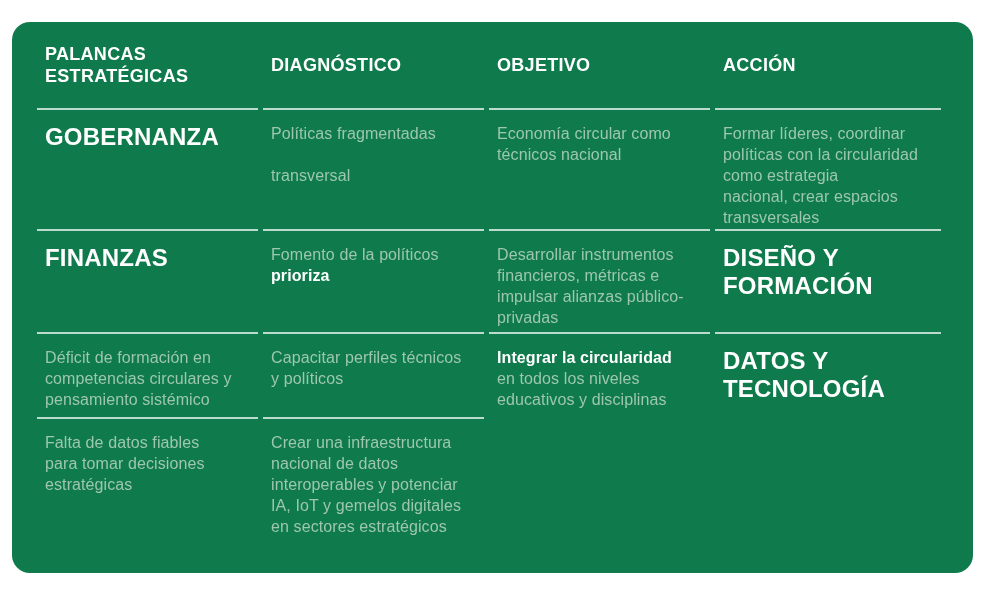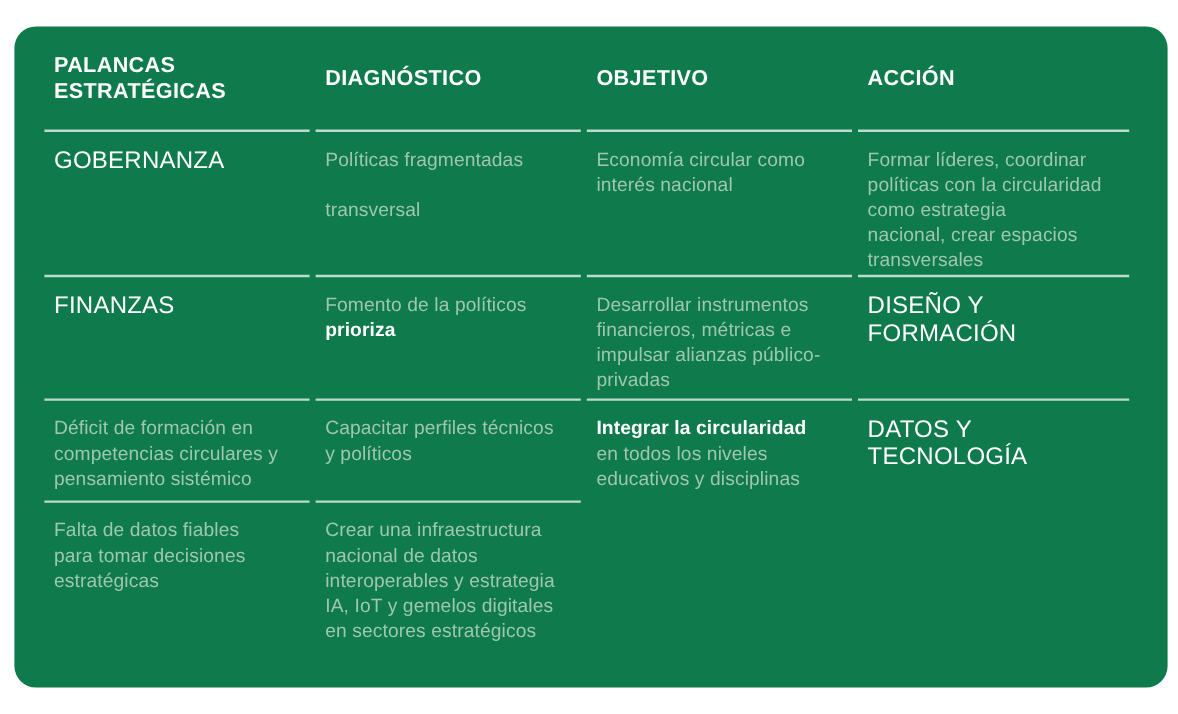--- a/index.html
+++ b/index.html
@@ -45,22 +45,22 @@
   .colhead{
     color:var(--text-white);
     font-weight:700;
     font-size:18px;
     line-height:22px;
     letter-spacing:0.3px;
     white-space:pre-line;
   }
   .lever{
     color:var(--text-white);
-    font-weight:400;
-    font-size:20px;
+    font-weight:700;
+    font-size:24px;
     letter-spacing:0.2px;
     white-space:pre-line;
   }
   .body-text{
     color:var(--text-light);
     font-size:16px;
     line-height:21px;
     white-space:pre-line;
     letter-spacing:0.1px;
   }
@@ -89,21 +89,21 @@
       <span class="colhead">ACCIÓN</span>
     </div>
 
     <div class="cell">
       <span class="lever">GOBERNANZA</span>
     </div>
     <div class="cell body-text"><span>Políticas fragmentadas
 </span><span>
 transversal</span></div>
     <div class="cell body-text"><span>Economía circular como
-interés nacional</span></div>
+técnicos nacional</span></div>
     <div class="cell body-text"><span>Formar líderes, coordinar
 políticas con la circularidad
 como estrategia
 nacional, crear espacios
 transversales</span></div>
 
     <div class="cell">
       <span class="lever">FINANZAS</span>
     </div>
     <div class="cell body-text"><span>Fomento de la políticos
@@ -126,18 +126,18 @@
 educativos y disciplinas</span></div>
 
     <div class="cell">
       <span class="lever">DATOS Y TECNOLOGÍA</span>
     </div>
     <div class="cell body-text"><span>Falta de datos fiables
 para tomar decisiones
 estratégicas</span></div>
     <div class="cell body-text"><span>Crear una infraestructura
 nacional de datos
-interoperables y estrategia
+interoperables y potenciar
 IA, IoT y gemelos digitales
 en sectores estratégicos</span></div>
 
   </div>
 </div>
 
 </body></html>

